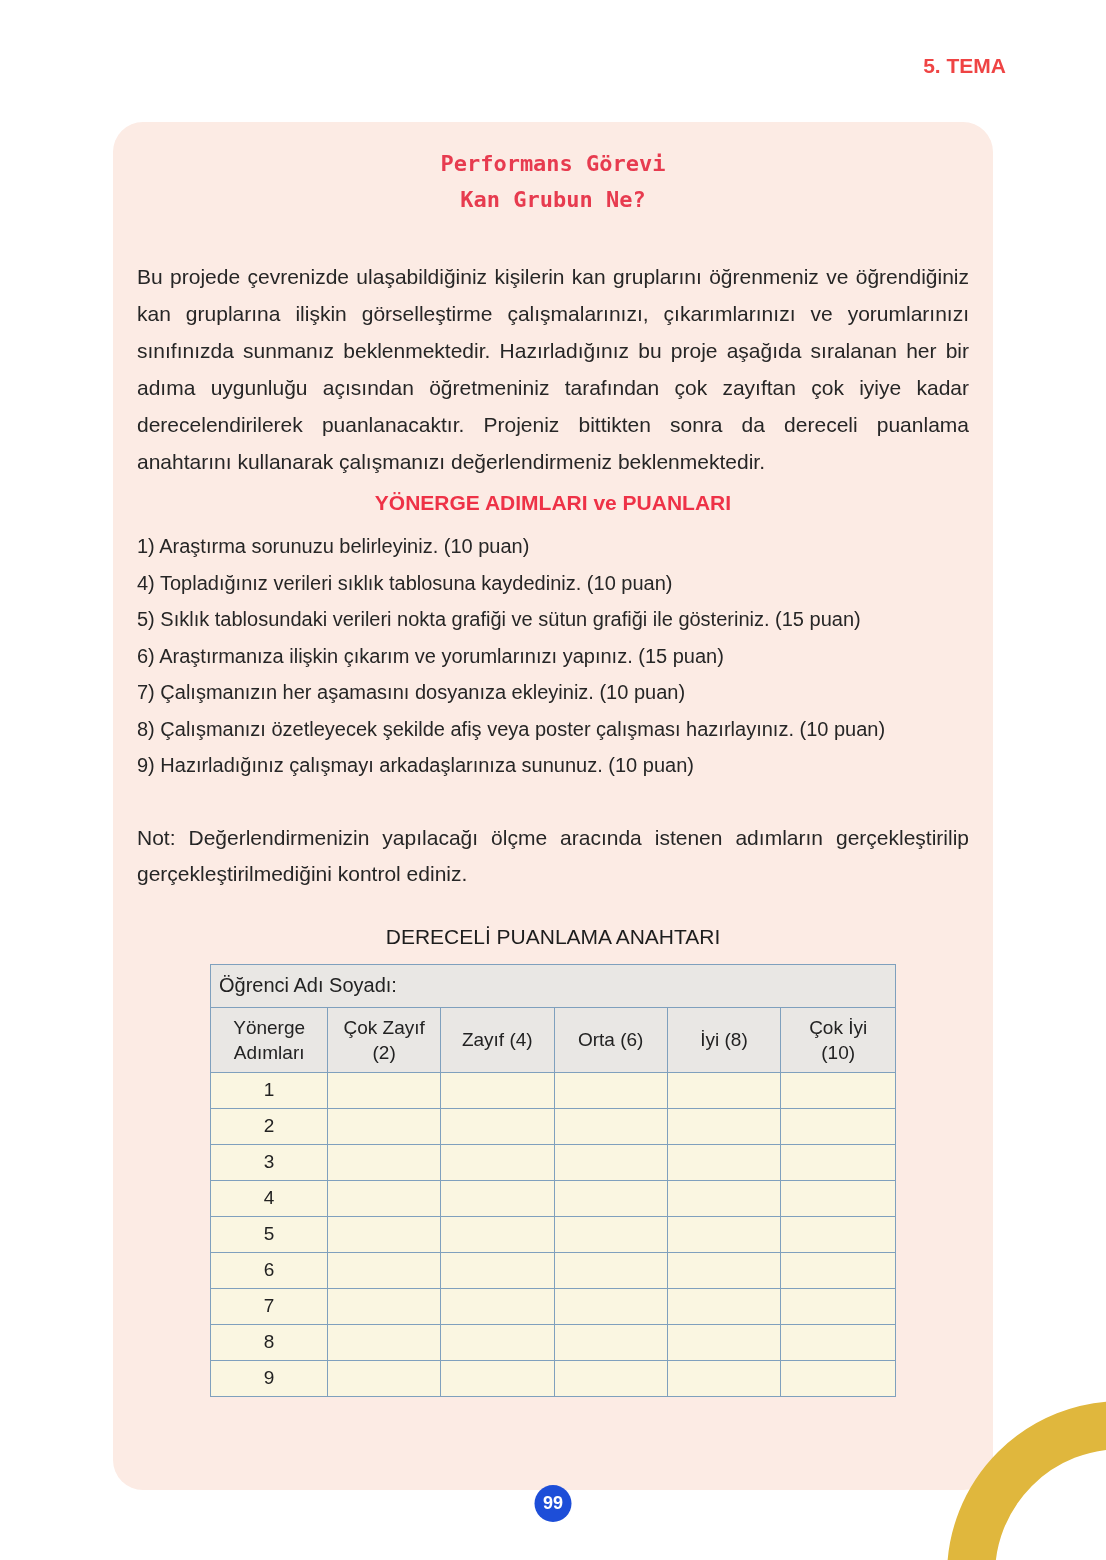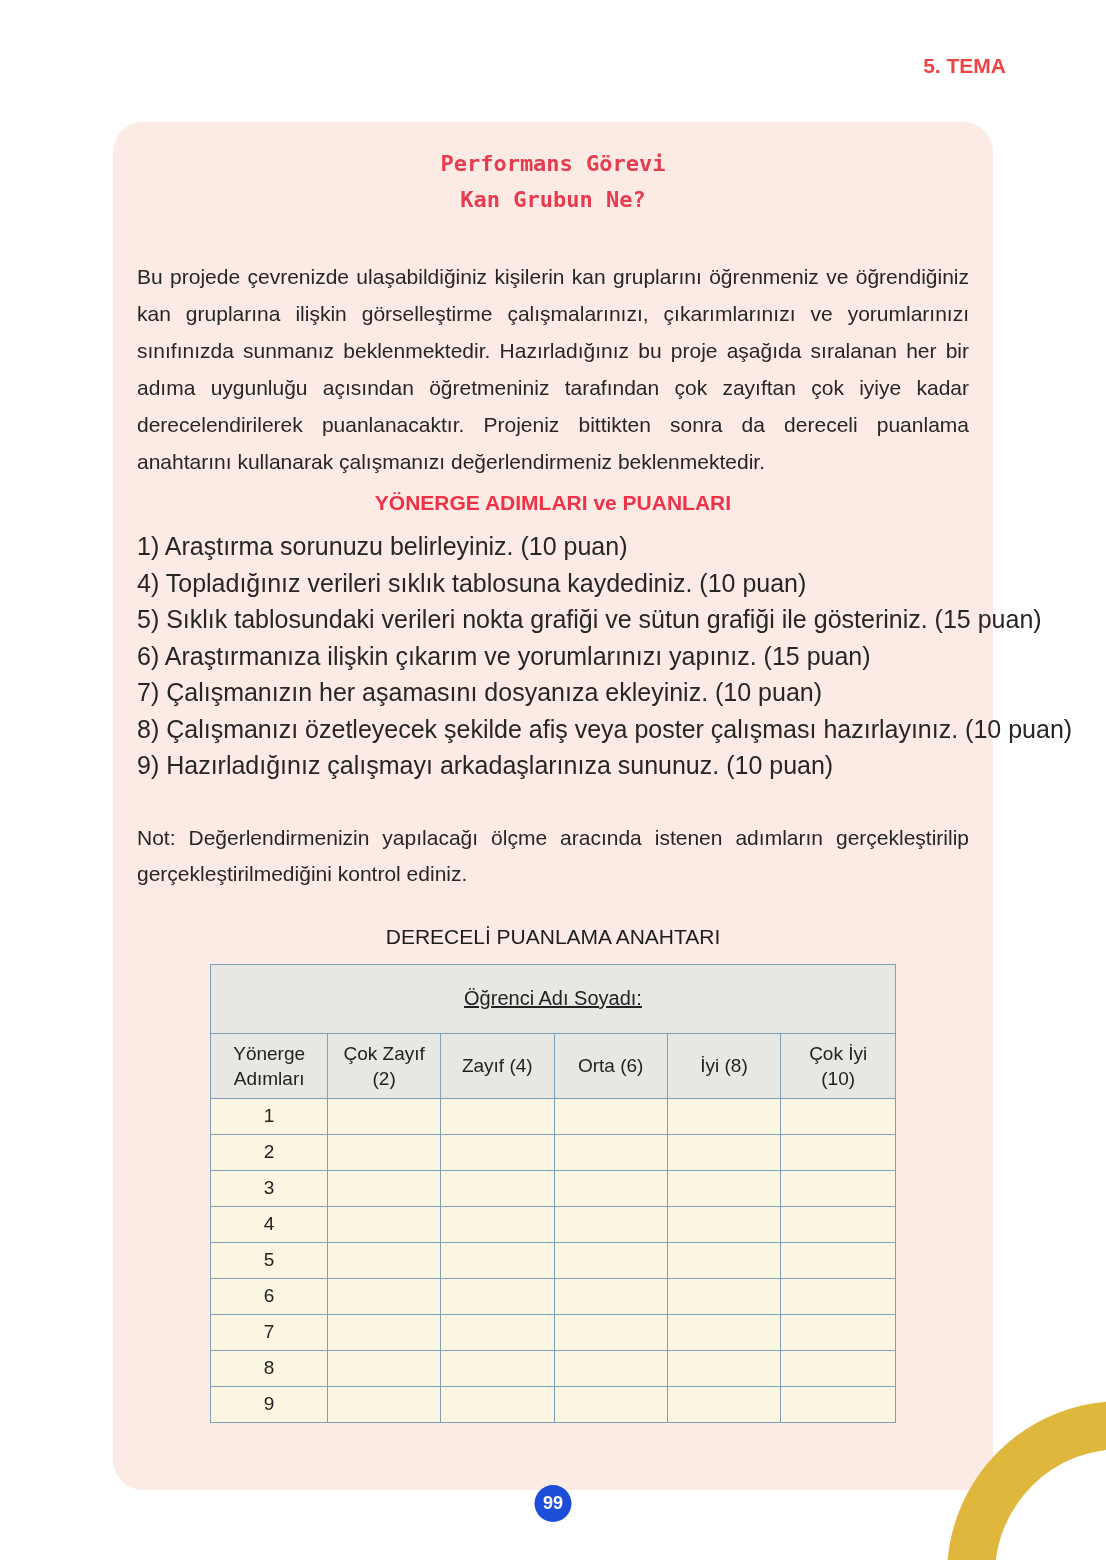--- a/index.html
+++ b/index.html
@@ -25,36 +25,36 @@
   }
   .intro{
     font-size:21px;line-height:37px;text-align:justify;
     margin:40px 8px 6px 8px;
   }
   .steps-heading{
     text-align:center;color:#ee3247;font-weight:bold;
     font-size:21px;line-height:34px;margin:0 0 8px 0;
   }
   .steps{margin:0 8px;}
-  .step{font-size:25px;line-height:36.5px;white-space:nowrap;}
+  .step{font-size:20px;line-height:36.5px;white-space:nowrap;}
   .note{
     font-size:21px;line-height:36px;margin:36px 8px 0 8px;text-align:justify;
   }
   .rubric-title{
     text-align:center;font-size:21px;color:#1d1d1d;margin-top:32px;line-height:26px;
   }
   table.rubric{
     border-collapse:collapse;margin:14px auto 0 auto;width:686px;
     font-size:19px;color:#222;
   }
   table.rubric td, table.rubric th{
     border:1px solid #7fa0bd;
   }
   .student-row td{
-    background:#e9e7e4;text-align:center;padding:22px 8px;font-size:20px;height:24px;text-decoration:underline;
+    background:#e9e7e4;text-align:left;padding:9px 8px;font-size:20px;height:24px;
   }
   tr.cols th{
     background:#e9e7e4;font-weight:normal;text-align:center;vertical-align:middle;
     white-space:pre-line;height:60px;line-height:25px;padding:2px 4px;
   }
   tr.cols th.c0{width:112px;}
   tr.cols th.c1{width:110px;}
   tr.cols th.c2{width:111px;}
   tr.cols th.c3{width:111px;}
   tr.cols th.c4{width:113px;}

